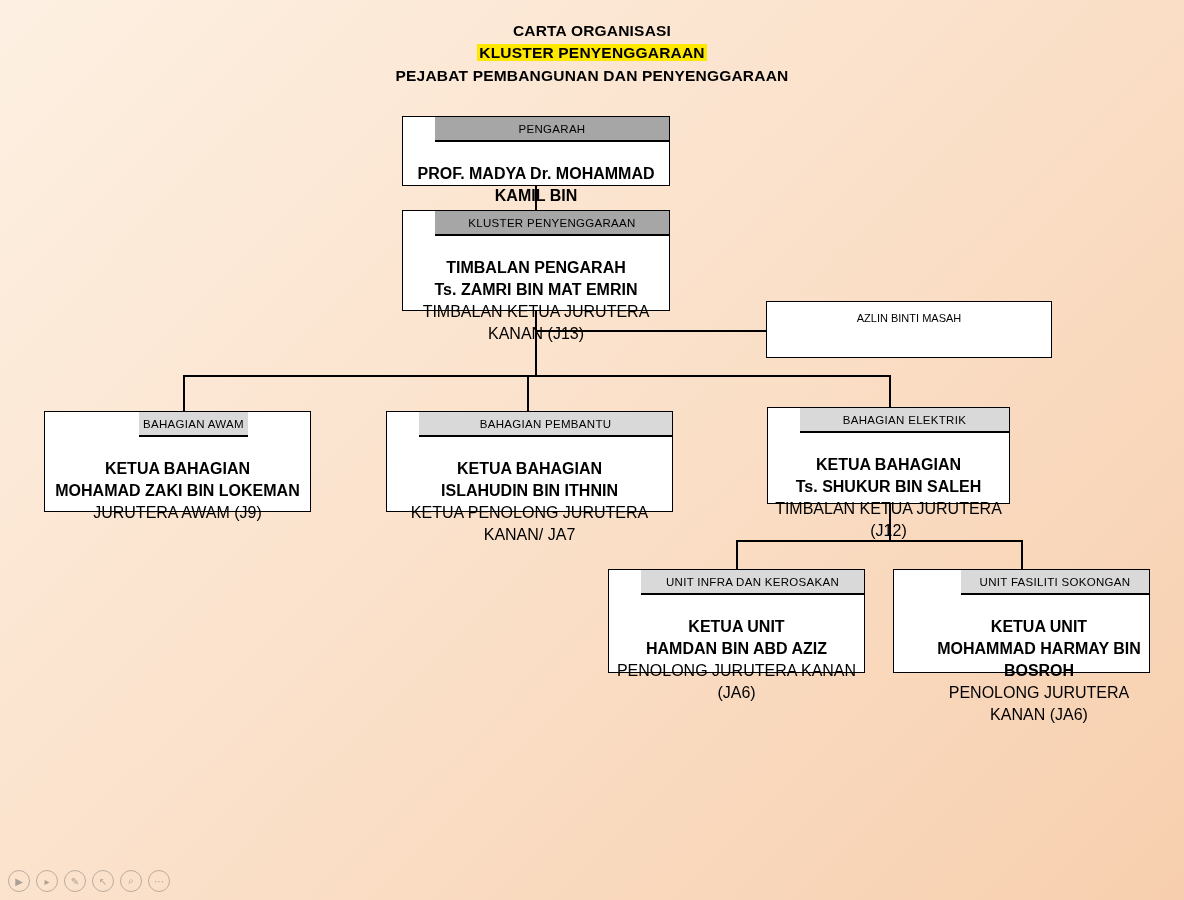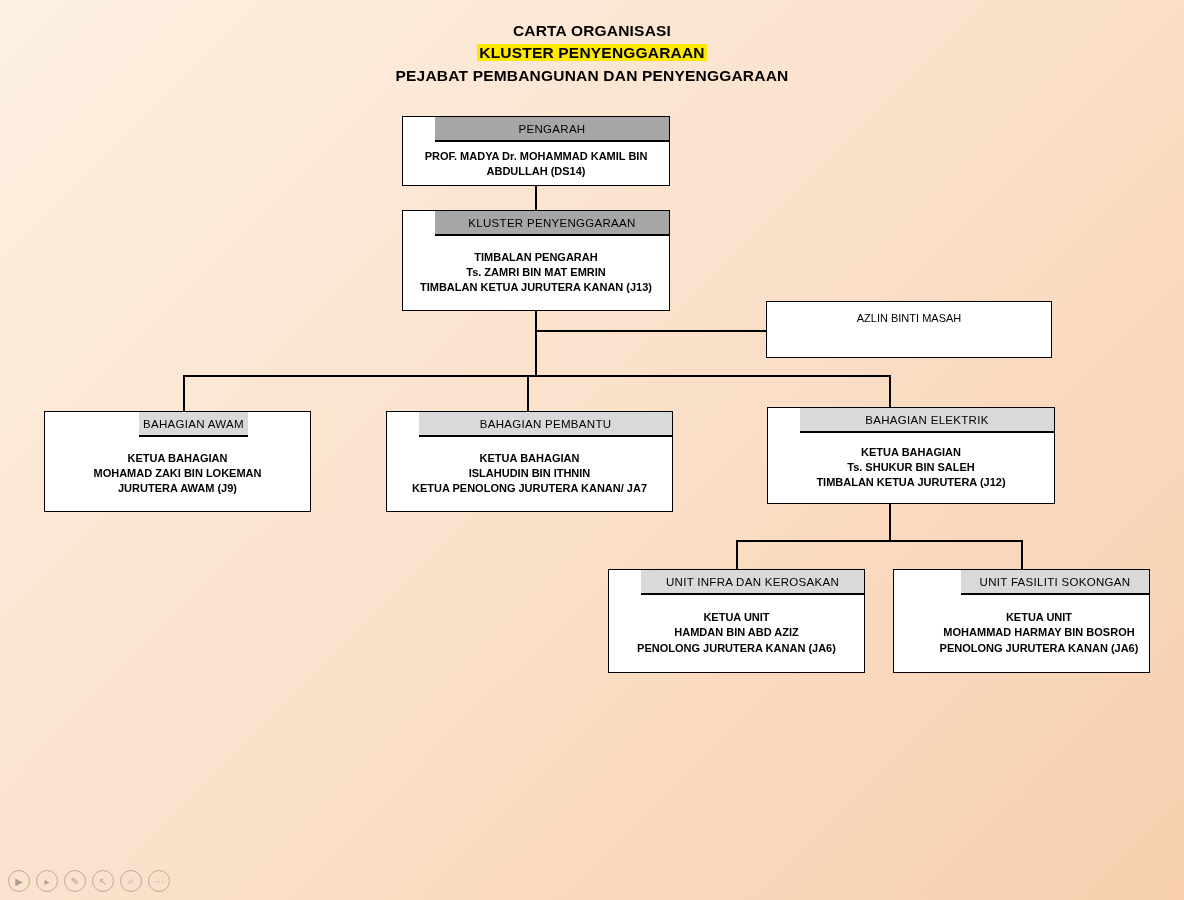--- a/index.html
+++ b/index.html
@@ -45,29 +45,30 @@
     text-align: center;
     padding: 6px 4px 5px;
     border-bottom: 2px solid #000;
     letter-spacing: 0.3px;
     margin-left: 32px;
   }
   .node .body {
     flex: 1;
     text-align: center;
     padding: 7px 6px 8px;
-    font-size: 11px;
+    font-size: 16px;
     line-height: 1.38;
     display: flex;
     flex-direction: column;
     justify-content: center;
+    margin-top: 14px;
   }
   .node .body .b1 { font-weight: bold; }
   .node .body .b2 { font-weight: bold; }
-  .node .body .b3 { font-weight: bold; }
+  .node .body .b3 { font-weight: normal; }
   .hdr-dark { background: #a6a6a6; }
   .hdr-light { background: #d9d9d9; }
 
   
   .plain {
     position: absolute;
     background: #fff;
     border: 1.5px solid #000;
     text-align: center;
     font-size: 11px;
@@ -164,21 +165,21 @@
 
 <div class="node" style="left:386px; top:411px; width:287px; height:101px;">
   <div class="hdr hdr-light">BAHAGIAN PEMBANTU</div>
   <div class="body">
     <div class="b1">KETUA BAHAGIAN</div>
     <div class="b2">ISLAHUDIN BIN ITHNIN</div>
     <div class="b3">KETUA PENOLONG JURUTERA KANAN/ JA7</div>
   </div>
 </div>
 
-<div class="node" style="left:767px; top:407px; width:288px; height:97px;">
+<div class="node" style="left:767px; top:407px; width:243px; height:97px;">
   <div class="hdr hdr-light">BAHAGIAN ELEKTRIK</div>
   <div class="body">
     <div class="b1">KETUA BAHAGIAN</div>
     <div class="b2">Ts. SHUKUR BIN SALEH</div>
     <div class="b3">TIMBALAN KETUA JURUTERA (J12)</div>
   </div>
 </div>
 
 <div class="node" style="left:608px; top:569px; width:257px; height:104px;">
   <div class="hdr hdr-light">UNIT INFRA DAN KEROSAKAN</div>

